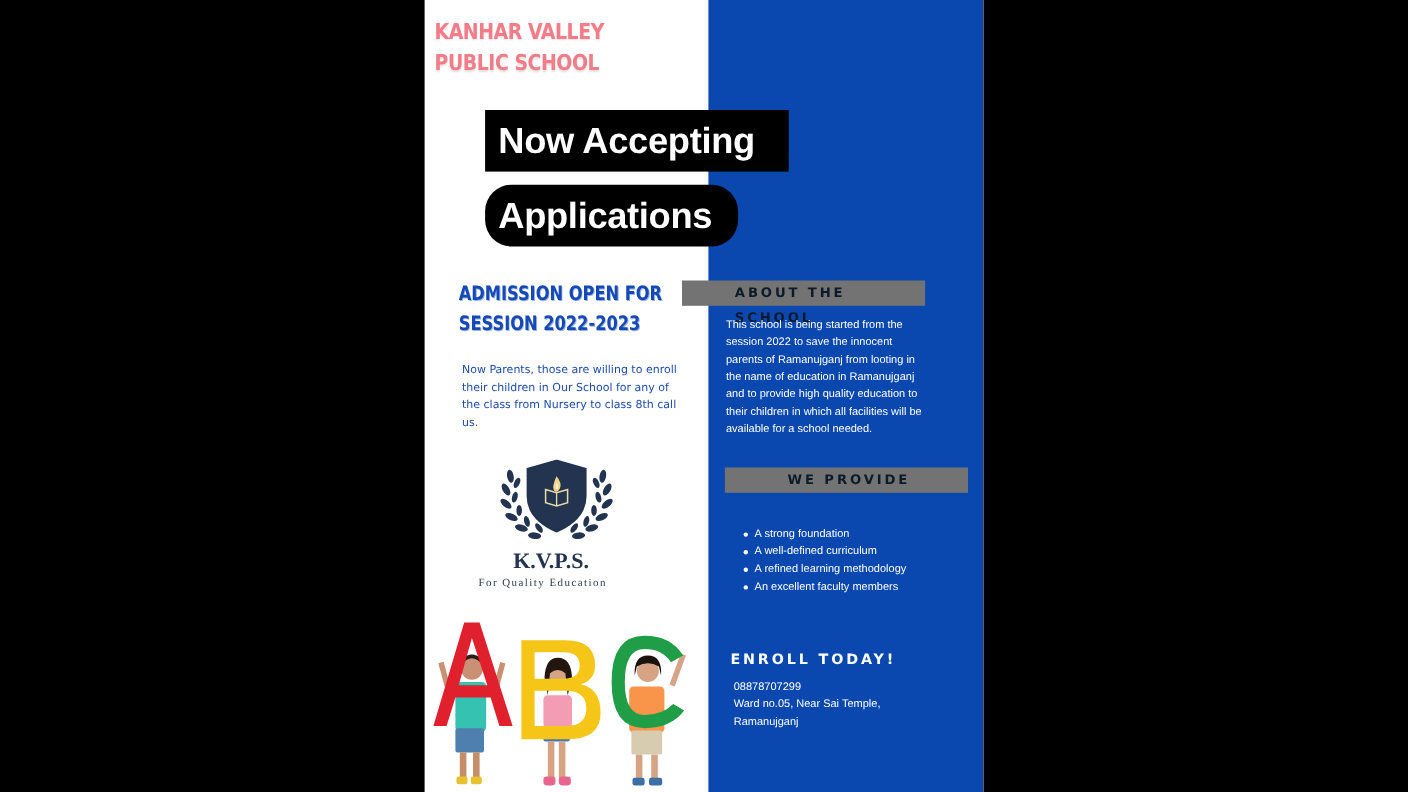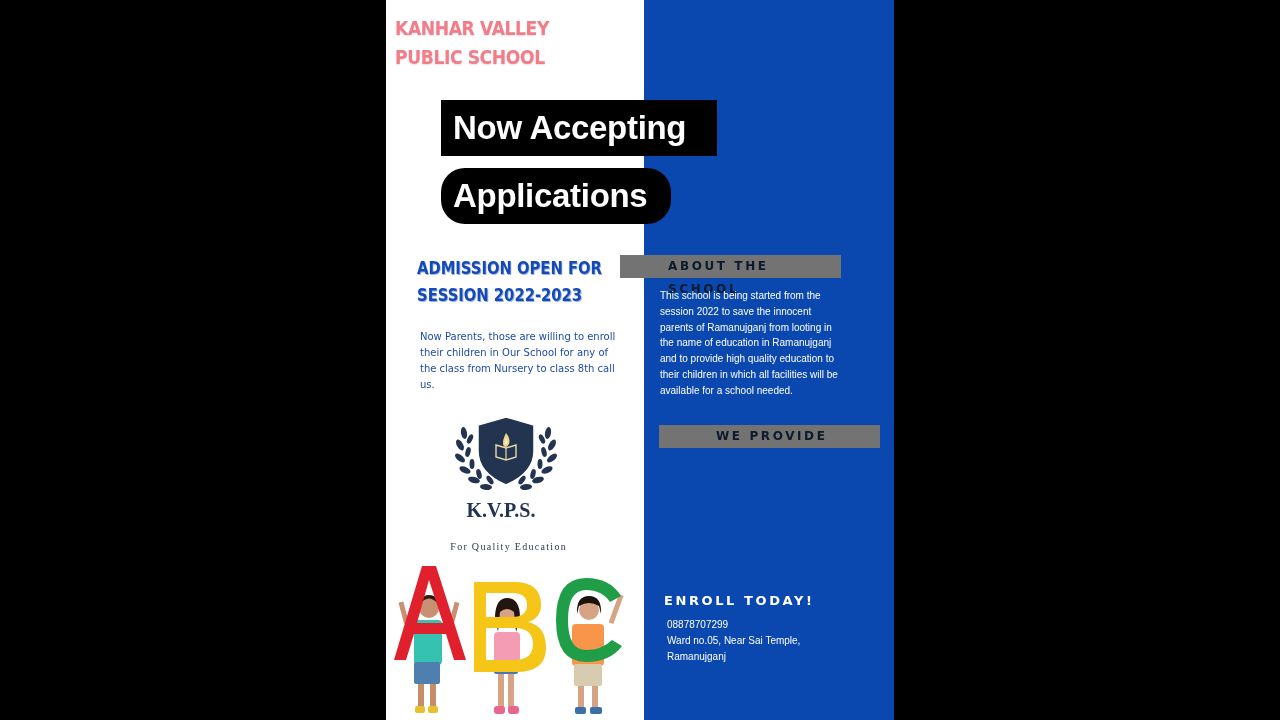--- a/index.html
+++ b/index.html
@@ -8,21 +8,21 @@
   .blue{position:absolute;left:258px;top:0;width:250px;height:720px;background:#0a48b0;}
   .school-name{position:absolute;left:9px;top:14px;width:240px;color:#f37c89;font-family:"DejaVu Sans",sans-serif;font-weight:bold;font-size:20px;line-height:29px;letter-spacing:-0.5px;transform:scaleX(0.86);transform-origin:left top;text-shadow:0 1px 2px rgba(0,0,0,0.12);}
   .banner{position:absolute;background:#000000;color:#fff;font-family:"Liberation Sans",sans-serif;font-weight:bold;font-size:33px;line-height:56px;padding:0 12px;white-space:nowrap;letter-spacing:-0.3px;}
   .banner1{left:55px;top:100px;height:56px;width:252px;}
   .banner2{left:55px;top:168px;height:56px;width:206px;border-radius:24px;}
   .admission{position:absolute;left:31px;top:254px;color:#1449b6;font-family:"DejaVu Sans",sans-serif;font-weight:bold;font-size:18px;line-height:27px;transform:scaleX(0.82);transform-origin:left top;width:270px;text-shadow:1px 1px 0 #9bb3e3;}
   .parents{position:absolute;left:34px;top:329px;width:200px;color:#1d4aa8;font-family:"DejaVu Sans",sans-serif;font-weight:normal;font-size:10px;line-height:16px;}
   .logo{position:absolute;left:55px;top:413px;width:130px;height:130px;text-align:center;}
   .logo svg{display:block;margin:0 auto;}
   .kvps{position:absolute;left:0;top:86px;width:120px;text-align:center;color:#22344f;font-family:"Liberation Serif",serif;font-weight:bold;font-size:20px;}
-  .tagline{position:absolute;left:-6px;top:128px;width:132px;text-align:right;color:#2f3b52;font-family:"Liberation Serif",serif;font-size:10px;letter-spacing:1.3px;}
+  .tagline{position:absolute;left:-6px;top:112px;width:132px;text-align:left;color:#2f3b52;font-family:"Liberation Serif",serif;font-size:10px;letter-spacing:1.3px;}
   .abc{position:absolute;left:0;top:560px;width:258px;height:160px;}
   .section-bar{position:absolute;left:234px;width:221px;height:23px;background:#737373;color:#0c1a2a;font-family:"DejaVu Sans",sans-serif;font-weight:bold;font-size:12px;line-height:23px;letter-spacing:2.6px;}
   .about-bar{top:255px;}
   .about-bar span{position:absolute;left:48px;}
   .provide-bar{top:425px;margin-left:39px;}
   .provide-bar span{position:absolute;left:57px;}
   .about-text{position:absolute;left:274px;top:288px;width:180px;color:#fff;font-family:"Liberation Sans",sans-serif;font-size:10px;line-height:15.8px;}
   .provide-list{position:absolute;left:290px;top:478px;margin:0;padding:0;list-style:none;color:#fff;font-size:10px;line-height:16px;}
   .provide-list li{position:relative;padding-left:10px;}
   .provide-list li:before{content:"";position:absolute;left:0;top:6px;width:4px;height:4px;border-radius:50%;background:#fff;}
@@ -134,20 +134,26 @@
   </svg>
 
   <div class="section-bar about-bar">
     <span>ABOUT THE SCHOOL</span>
   </div>
   <div class="about-text">This school is being started from the session 2022 to save the innocent parents of Ramanujganj from looting in the name of education in Ramanujganj and to provide high quality education to their children in which all facilities will be available for a school needed.</div>
 
   <div class="section-bar provide-bar">
     <span>WE PROVIDE</span>
   </div>
+  <ul class="provide-list">
+    <li>A strong foundation</li>
+    <li>A well-defined curriculum</li>
+    <li>A refined learning methodology</li>
+    <li>An excellent faculty members</li>
+  </ul>
 
   <div class="enroll-title">ENROLL TODAY!</div>
   <div class="enroll-info">
     <div>08878707299</div>
     <div>Ward no.05, Near Sai Temple,</div>
     <div>Ramanujganj</div>
   </div>
 </div>
 
 </body></html>

